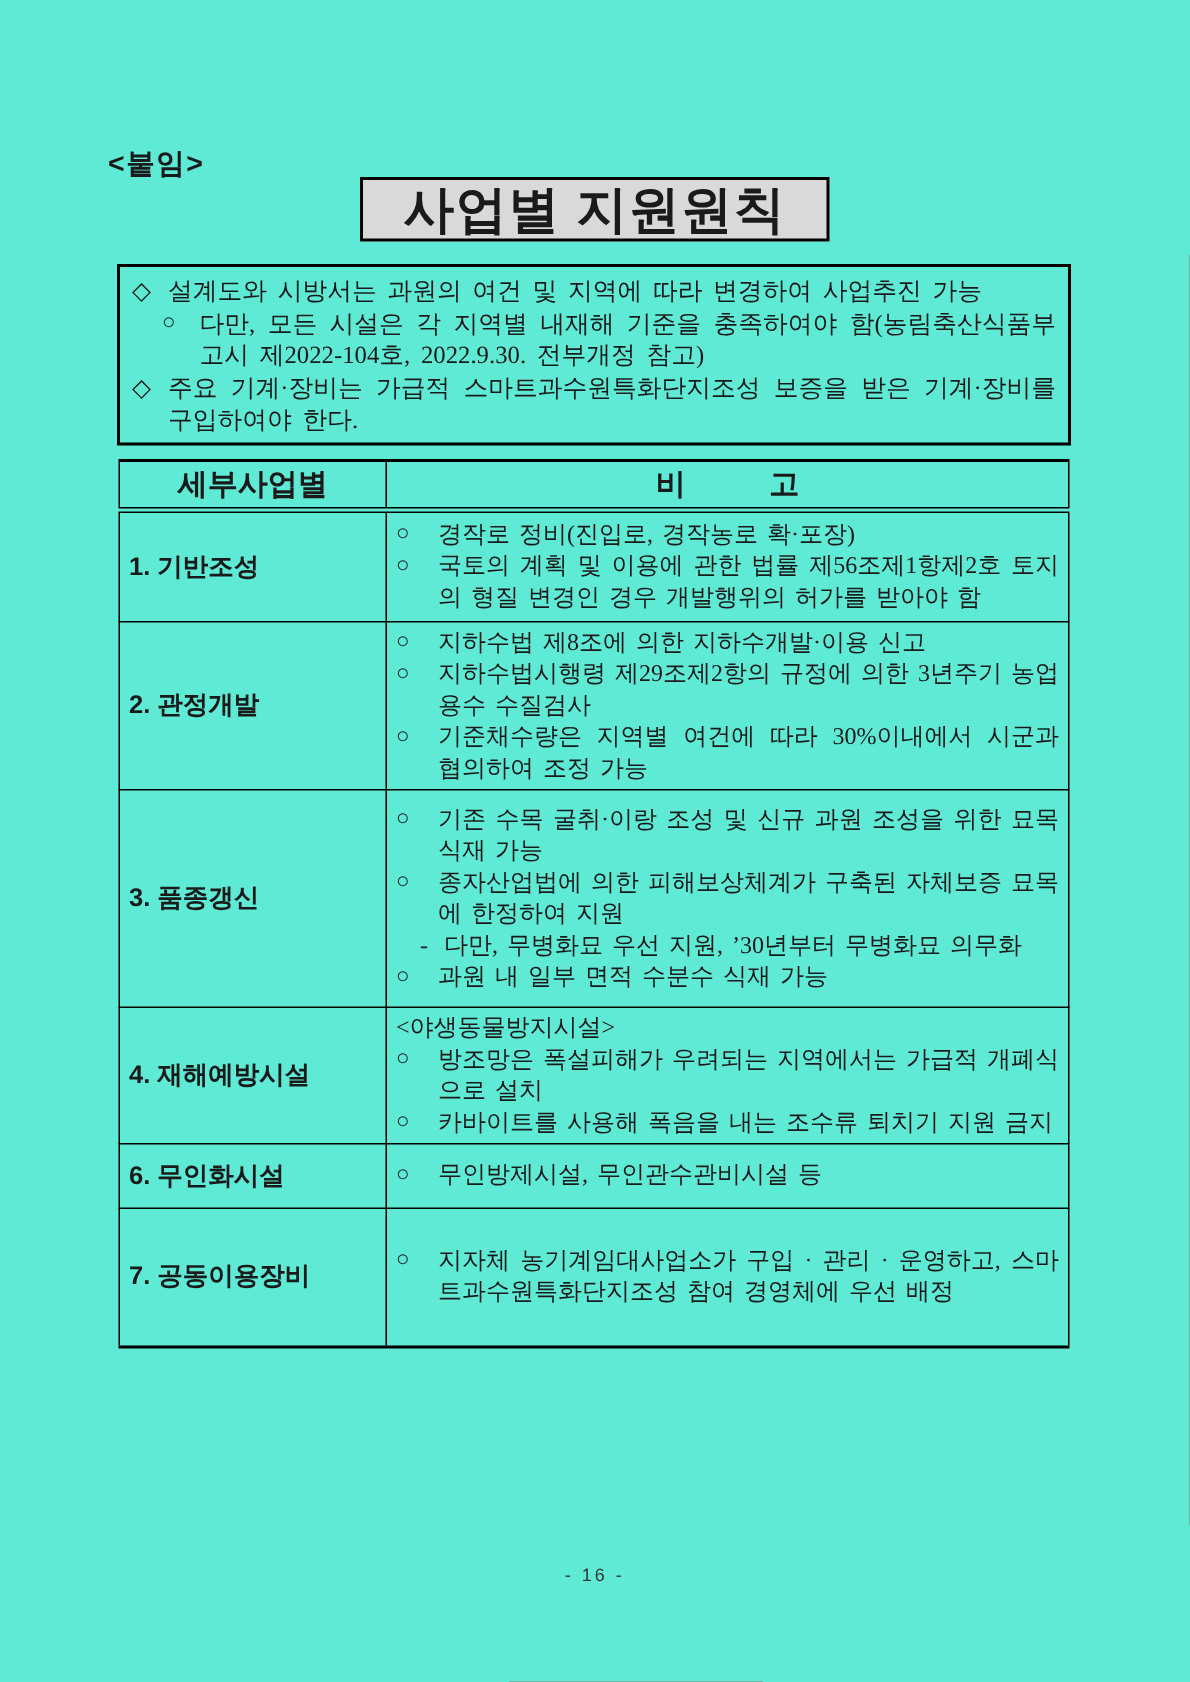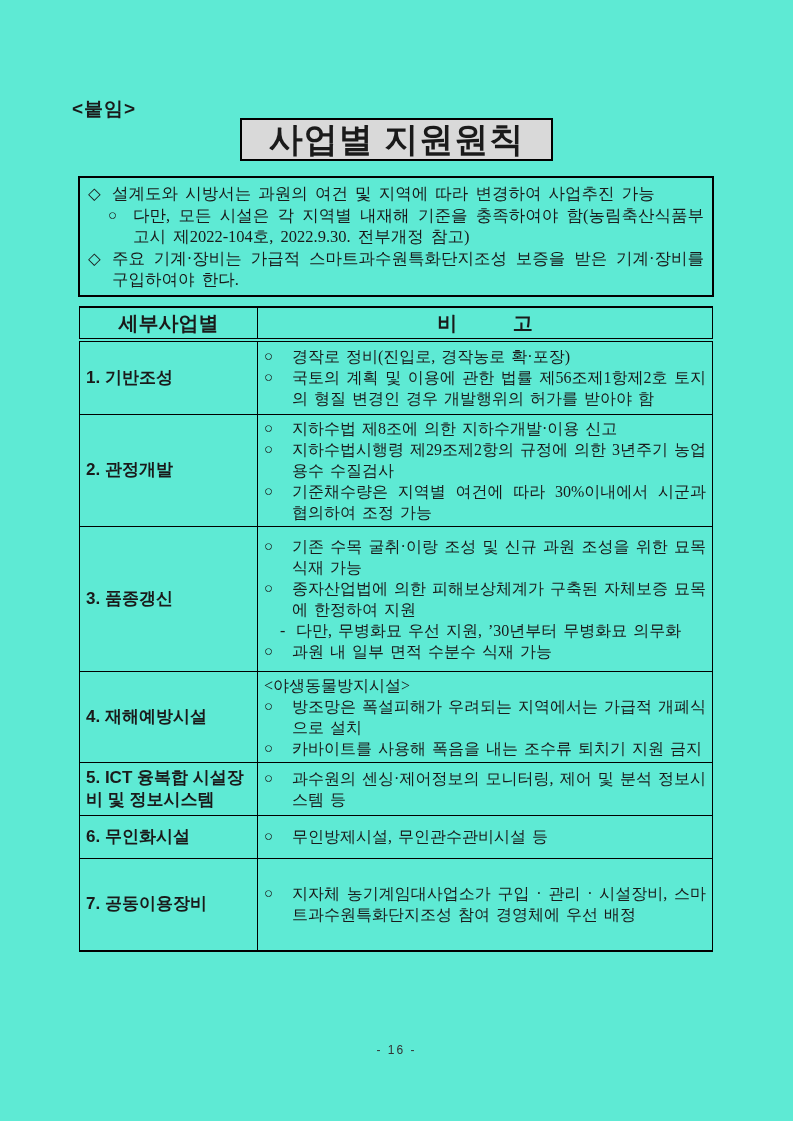--- a/index.html
+++ b/index.html
@@ -172,44 +172,35 @@
           <div class="itm">
               <span class="mk">○</span>
               <span class="itxt">방조망은 폭설피해가 우려되는 지역에서는 가급적 개폐식으로 설치</span>
             </div>
           <div class="itm">
               <span class="mk">○</span>
               <span class="itxt">카바이트를 사용해 폭음을 내는 조수류 퇴치기 지원 금지</span>
             </div>
         </td>
       </tr>
-      <tr class="r5">
-        <td class="cat">5. ICT 융복합 시설장비 및 정보시스템</td>
-        <td class="note">
-          <div class="itm">
-              <span class="mk">○</span>
-              <span class="itxt">과수원의 센싱·제어정보의 모니터링, 제어 및 분석 정보시스템 등</span>
-            </div>
-        </td>
-      </tr>
       <tr class="r6">
         <td class="cat">6. 무인화시설</td>
         <td class="note">
           <div class="itm">
               <span class="mk">○</span>
               <span class="itxt">무인방제시설, 무인관수관비시설 등</span>
             </div>
         </td>
       </tr>
       <tr class="r7">
         <td class="cat">7. 공동이용장비</td>
         <td class="note">
           <div class="itm">
               <span class="mk">○</span>
-              <span class="itxt">지자체 농기계임대사업소가 구입 · 관리 · 시설장비, 스마트과수원특화단지조성 참여 경영체에 우선 배정</span>
+              <span class="itxt">지자체 농기계임대사업소가 구입 · 관리 · 운영하고, 스마트과수원특화단지조성 참여 경영체에 우선 배정</span>
             </div>
         </td>
       </tr>
     </tbody>
   </table>
 
   <div class="page-number">- 16 -</div>
 
 </div>
 

